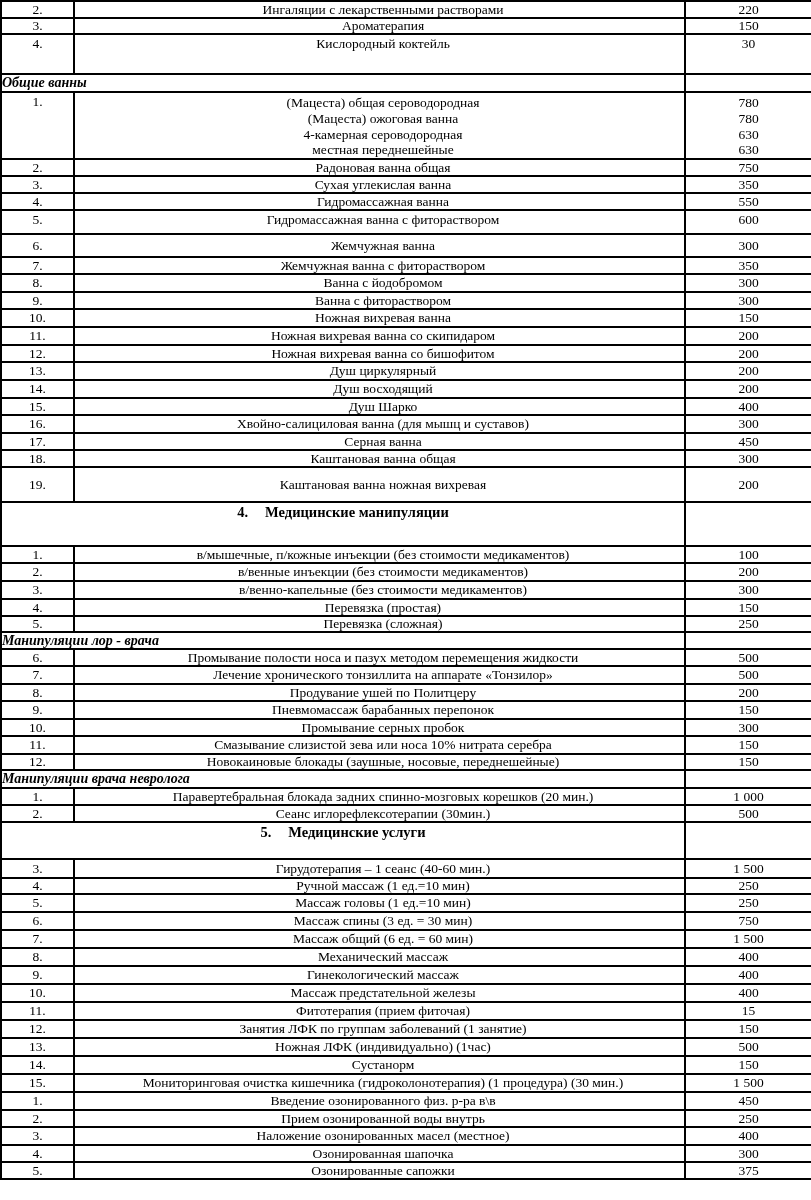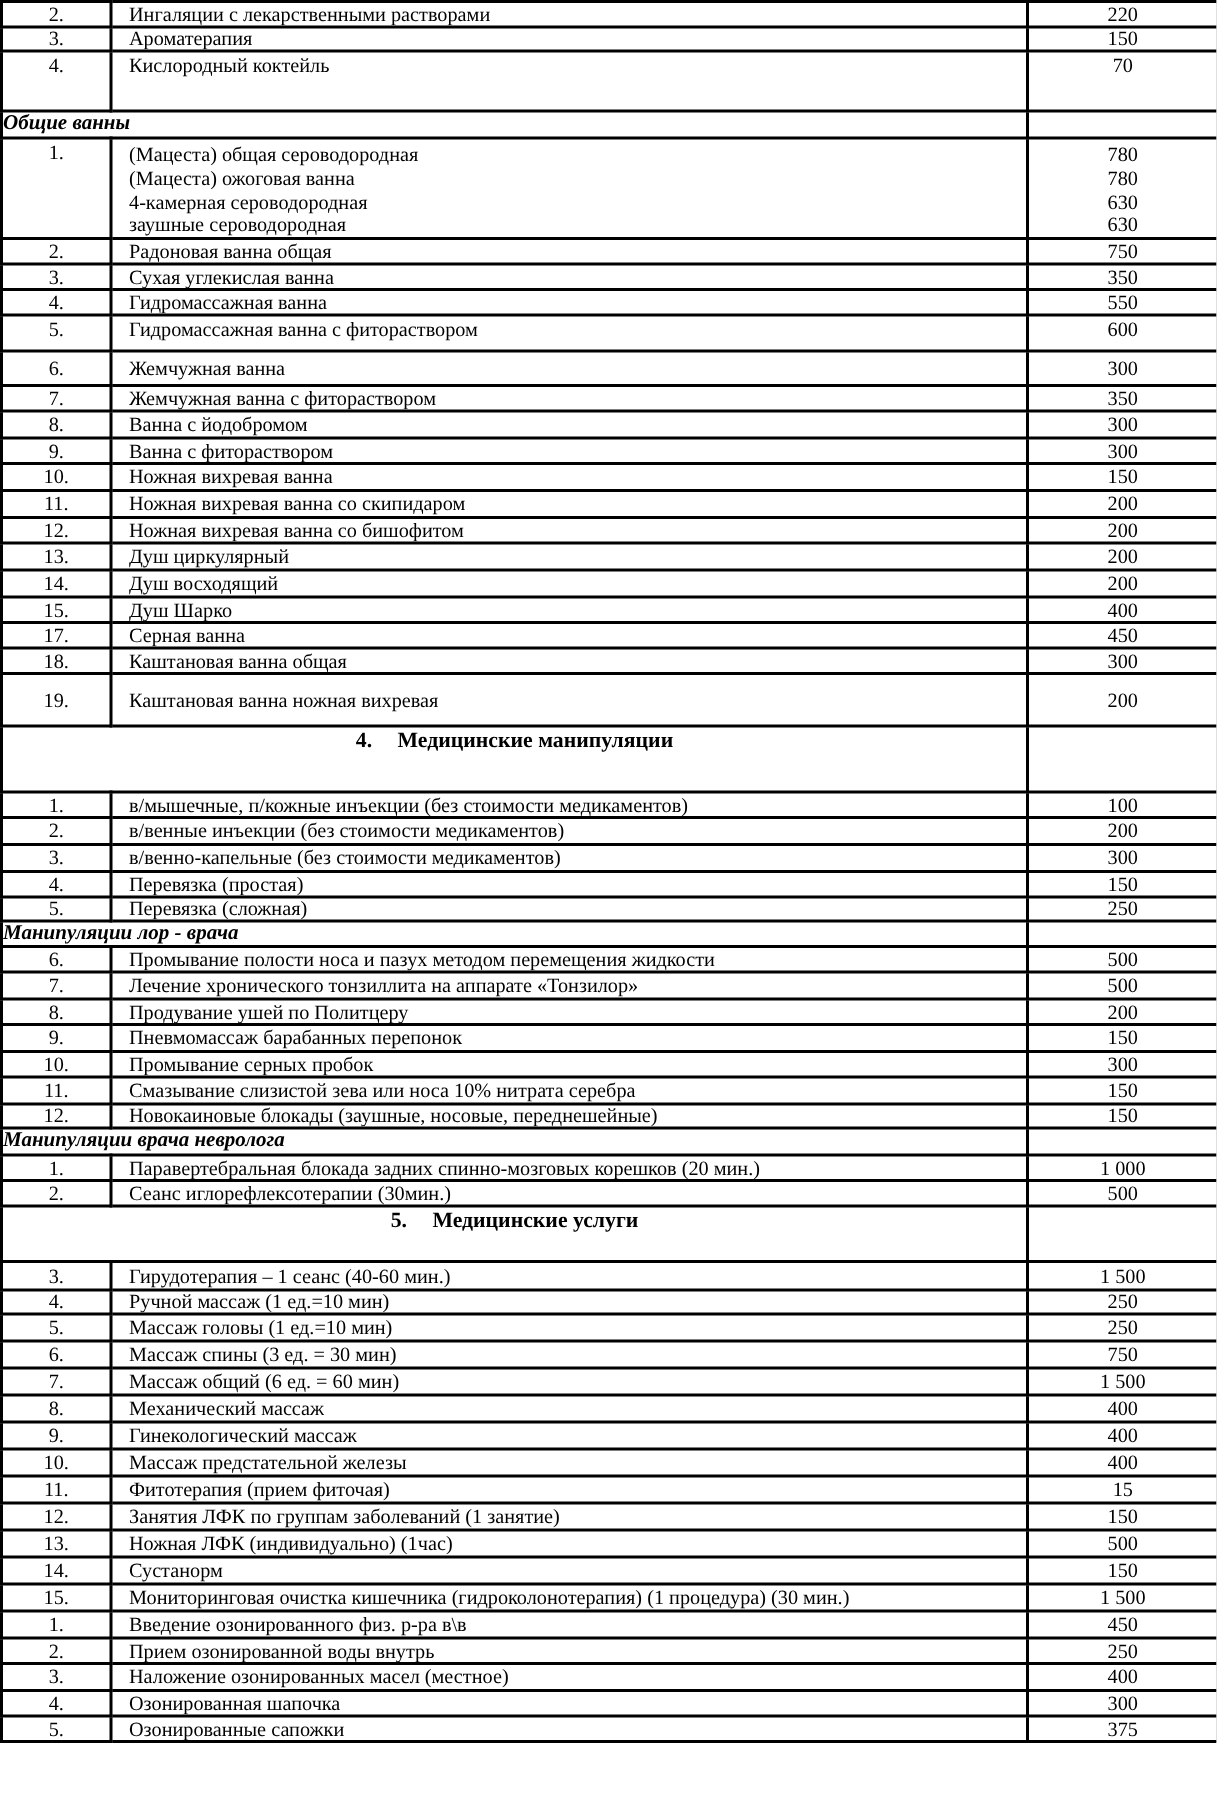--- a/index.html
+++ b/index.html
@@ -27,21 +27,21 @@
     line-height: 14px;
     vertical-align: middle;
     overflow: hidden;
     white-space: nowrap;
   }
   td.num {
     text-align: center;
     padding: 0 2px;
   }
   td.name {
-    text-align: left;
+    text-align: center;
     padding-left: 11px;
   }
   td.price {
     text-align: center;
   }
   tr.vtop td {
     vertical-align: top;
     padding-top: 2px;
   }
   td.section {
@@ -84,33 +84,33 @@
           <td class="price">220</td>
         </tr>
         <tr style="height: 16px;">
           <td class="num">3.</td>
           <td class="name">Ароматерапия</td>
           <td class="price">150</td>
         </tr>
         <tr class="vtop" style="height: 40px;">
           <td class="num">4.</td>
           <td class="name">Кислородный коктейль</td>
-          <td class="price">70</td>
+          <td class="price">30</td>
         </tr>
         <tr style="height: 18px;">
           <td class="section" colspan="2">Общие ванны</td>
           <td class="price"></td>
         </tr>
         <tr class="vtop" style="height: 66px;">
           <td class="num">1.</td>
           <td class="name">
             <div class="line">(Мацеста) общая сероводородная</div>
             <div class="line">(Мацеста) ожоговая ванна</div>
             <div class="line">4-камерная сероводородная</div>
-            <div class="line">заушные сероводородная</div>
+            <div class="line">местная переднешейные</div>
           </td>
           <td class="price">
             <div class="line">780</div>
             <div class="line">780</div>
             <div class="line">630</div>
             <div class="line">630</div>
           </td>
         </tr>
         <tr style="height: 17px;">
           <td class="num">2.</td>
@@ -175,20 +175,25 @@
         <tr style="height: 18px;">
           <td class="num">14.</td>
           <td class="name">Душ восходящий</td>
           <td class="price">200</td>
         </tr>
         <tr style="height: 17px;">
           <td class="num">15.</td>
           <td class="name">Душ Шарко</td>
           <td class="price">400</td>
         </tr>
+        <tr style="height: 18px;">
+          <td class="num">16.</td>
+          <td class="name">Хвойно-салициловая ванна (для мышц и суставов)</td>
+          <td class="price">300</td>
+        </tr>
         <tr style="height: 17px;">
           <td class="num">17.</td>
           <td class="name">Серная ванна</td>
           <td class="price">450</td>
         </tr>
         <tr style="height: 17px;">
           <td class="num">18.</td>
           <td class="name">Каштановая ванна общая</td>
           <td class="price">300</td>
         </tr>

